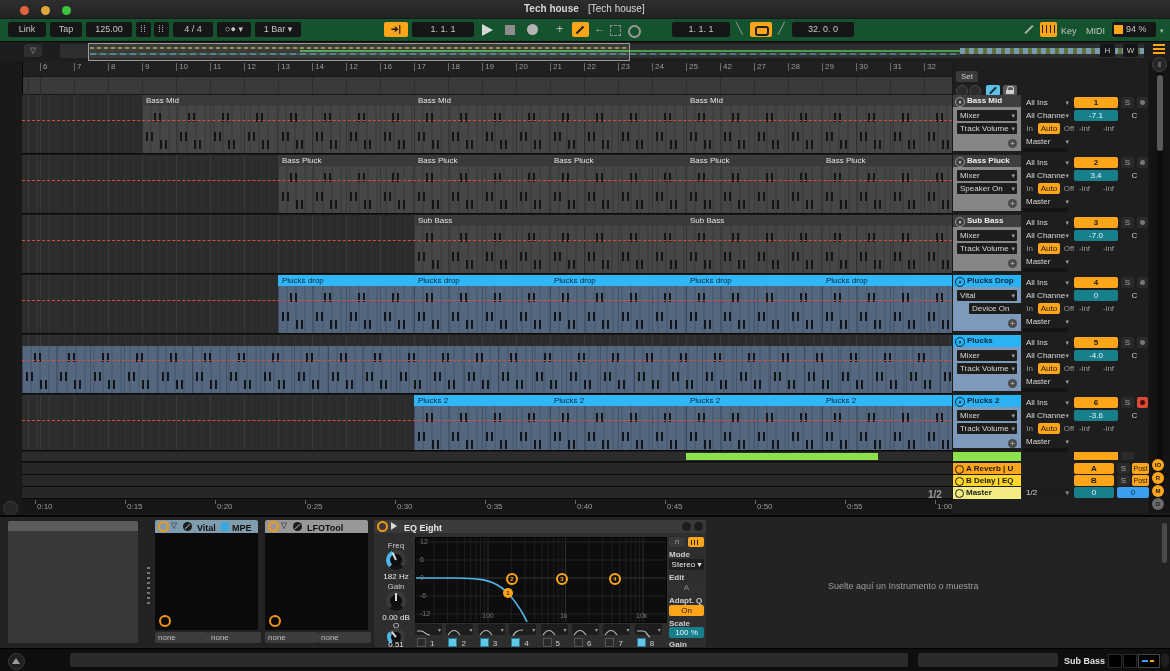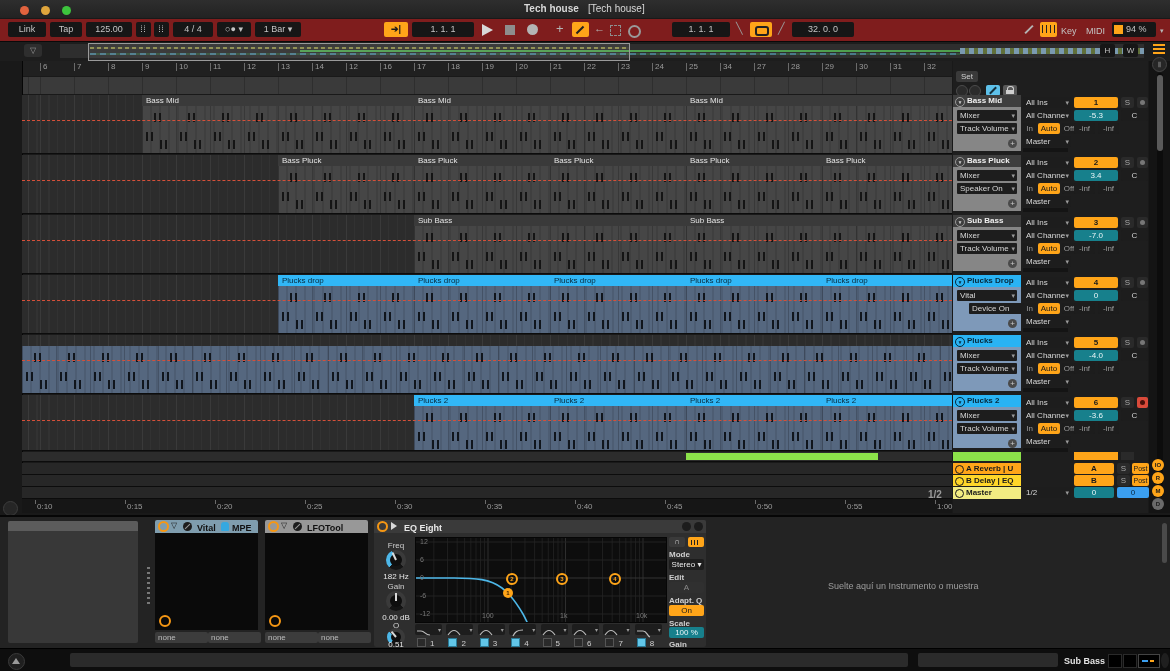--- a/index.html
+++ b/index.html
@@ -7,21 +7,21 @@
        font-family:"Liberation Sans",sans-serif;color:#c8c8c8;}
   .abs{position:absolute;}
   .box{position:absolute;background:#161616;color:#c4c4c4;font-size:9px;line-height:15px;
        text-align:center;border-radius:2px;white-space:nowrap;}
   .lbl{position:absolute;font-size:8px;color:#b8b8b8;white-space:nowrap;}
   .dot{position:absolute;border-radius:50%;}
   
   #titlebar{position:absolute;left:0;top:0;width:1170px;height:18px;background:linear-gradient(#2e2e2e,#222);}
   #titlebar .t{position:absolute;top:3px;font-size:10px;color:#d8d8d8;}
   
-  #toolbar{position:absolute;left:0;top:19px;width:1170px;height:22px;background:#7f1d1d;border-bottom:1px solid #0a0a0a;}
+  #toolbar{position:absolute;left:0;top:19px;width:1170px;height:22px;background:#14532d;border-bottom:1px solid #0a0a0a;}
   
   #ovr{position:absolute;left:0;top:42px;width:1170px;height:19px;background:#1d1d1d;}
   
   #arr{position:absolute;left:0;top:61px;width:1170px;height:452px;background:#191919;}
   .rlbl{position:absolute;top:2px;font-size:8px;color:#9a9a9a;border-left:1px solid #6a6a6a;padding-left:2px;height:8px;line-height:8px;}
   .lane{position:absolute;left:22px;width:930px;background:#2c2c2c;
     background-image:repeating-linear-gradient(90deg,#3a3a3a 0,#3a3a3a 1px,transparent 1px,transparent 34px),
                      repeating-linear-gradient(90deg,#323232 0,#323232 1px,transparent 1px,transparent 8.5px);
     border-bottom:1px solid #0c0c0c;}
   .clip{position:absolute;top:0;}
@@ -147,21 +147,21 @@
       <div class="rlbl" style="left: 380px;">16</div>
       <div class="rlbl" style="left: 414px;">17</div>
       <div class="rlbl" style="left: 448px; text-align: right;">18</div>
       <div class="rlbl" style="left: 482px;">19</div>
       <div class="rlbl" style="left: 516px;">20</div>
       <div class="rlbl" style="left: 550px;">21</div>
       <div class="rlbl" style="left: 584px;">22</div>
       <div class="rlbl" style="left: 618px;">23</div>
       <div class="rlbl" style="left: 652px;">24</div>
       <div class="rlbl" style="left: 686px;">25</div>
-      <div class="rlbl" style="left: 720px;">34</div>
+      <div class="rlbl" style="left: 720px;">42</div>
       <div class="rlbl" style="left: 754px;">27</div>
       <div class="rlbl" style="left: 788px;">28</div>
       <div class="rlbl" style="left: 822px;">29</div>
       <div class="rlbl" style="left: 856px;">30</div>
       <div class="rlbl" style="left: 890px;">31</div>
       <div class="rlbl" style="left: 924px;">32</div>
       <div class="abs" style="left: 22px; top: 16px; width: 930px; height: 17px; background: repeating-linear-gradient(90deg, rgb(46, 46, 46) 0px, rgb(46, 46, 46) 1px, transparent 1px, transparent 34px) 18px 0px rgb(58, 58, 58);"></div>
       <div class="abs" style="left: 0px; top: 0px; width: 22px; height: 452px; background: rgb(25, 25, 25); border-right: 1px solid rgb(6, 6, 6);"></div>
       <div class="lane" style="top: 34px; height: 58px; background-position: 18px 0px, 18px 0px;">
         <div class="clip" style="left: 120px; width: 272px; height: 58px;">
@@ -311,21 +311,21 @@
       <div class="cbtn" style="left: 1023px; top: 62px; width: 13px; height: 11px; background: rgb(29, 29, 29); color: rgb(154, 154, 154);">In</div>
       <div class="cbtn" style="left: 1038px; top: 62px; width: 22px; height: 11px; background: rgb(255, 165, 25); color: rgb(26, 26, 26);">Auto</div>
       <div class="cbtn" style="left: 1062px; top: 62px; width: 14px; height: 11px; background: rgb(29, 29, 29); color: rgb(154, 154, 154);">Off</div>
       <div class="mbox" style="left: 1023px; top: 75px; width: 45px; height: 11px;"><span>Master</span><span class="car">▾</span></div>
       <div class="abs" style="left: 1023px; top: 87px; width: 45px; height: 4px; background: rgb(20, 20, 20);"></div>
       <div class="cbtn" style="left: 1074px; top: 36px; width: 44px; height: 11px; background: rgb(255, 165, 25); color: rgb(26, 26, 26); font-weight: bold;">1</div>
       <div class="cbtn" style="left: 1121px; top: 36px; width: 13px; height: 11px; background: rgb(42, 42, 42); color: rgb(170, 170, 170);">S</div>
       <div class="cbtn" style="left: 1137px; top: 36px; width: 11px; height: 11px; background: rgb(42, 42, 42);">
         <div class="dot" style="left: 3px; top: 3px; width: 5px; height: 5px; background: rgb(119, 119, 119);"></div>
       </div>
-      <div class="cbtn" style="left: 1074px; top: 49px; width: 44px; height: 11px; background: rgb(23, 128, 140); color: rgb(234, 246, 248);">-5.3</div>
+      <div class="cbtn" style="left: 1074px; top: 49px; width: 44px; height: 11px; background: rgb(23, 128, 140); color: rgb(234, 246, 248);">-7.1</div>
       <div class="cbtn" style="left: 1121px; top: 49px; width: 27px; height: 11px; background: rgb(29, 29, 29); color: rgb(208, 208, 208);">C</div>
       <div class="cbtn" style="left: 1074px; top: 62px; width: 21px; height: 11px; background: rgb(29, 29, 29); color: rgb(154, 154, 154);">-inf</div>
       <div class="cbtn" style="left: 1098px; top: 62px; width: 21px; height: 11px; background: rgb(29, 29, 29); color: rgb(154, 154, 154);">-inf</div>
       <div class="abs" style="left: 953px; top: 94px; width: 68px; height: 56px; background: rgb(134, 134, 134);"></div>
       <div class="abs" style="left: 953px; top: 94px; width: 68px; height: 12px; font-size: 8px; font-weight: bold; line-height: 12px; padding-left: 14px; box-sizing: border-box; background: rgb(62, 62, 62); color: rgb(240, 240, 240);">Bass Pluck<div class="dot" style="left: 2px; top: 2px; width: 8px; height: 8px; border: 1px solid rgb(154, 154, 154); color: rgb(204, 204, 204); font-size: 5px; line-height: 8px; text-align: center;">▾</div></div>
       <div class="mbox" style="left: 957px; top: 109px; width: 57px; height: 11px;"><span>Mixer</span><span class="car">▾</span></div>
       <div class="mbox" style="left: 957px; top: 122px; width: 57px; height: 11px;"><span>Speaker On</span><span class="car">▾</span></div>
       <div class="dot" style="left: 1008px; top: 138px; width: 9px; height: 9px; background: rgb(74, 74, 74); color: rgb(204, 204, 204); font-size: 8px; line-height: 9px; text-align: center;">+</div>
       <div class="mbox" style="left: 1023px; top: 96px; width: 45px; height: 11px;"><span>All Ins</span><span class="car">▾</span></div>
       <div class="mbox" style="left: 1023px; top: 109px; width: 45px; height: 11px;"><span>All Channe</span><span class="car">▾</span></div>

